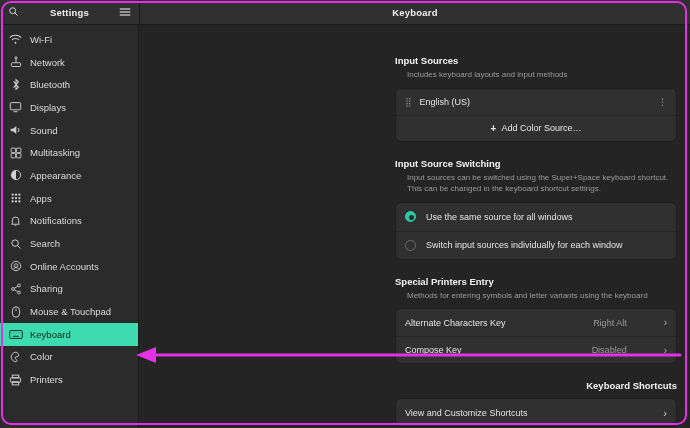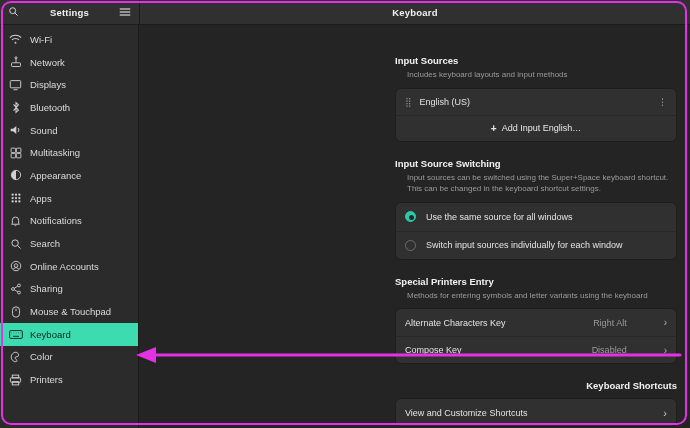--- a/index.html
+++ b/index.html
@@ -142,35 +142,35 @@
             <rect x="2" y="9" width="12" height="5" rx="1"></rect>
               <line x1="8" y1="3" x2="8" y2="9"></line>
               <circle cx="8" cy="2.4" r="1.4"></circle>
           </svg>
         </span>
         <span>Network</span>
       </div>
 
       <div class="srow">
         <span class="ico">
+          <svg class="icon" width="10" height="13" viewBox="0 0 12 16" fill="none" stroke="currentColor" stroke-width="1.3">
+            <path d="M3 4.2 L9 11.3 L6 14 L6 2 L9 4.7 L3 11.8"></path>
+          </svg>
+        </span>
+        <span>Bluetooth</span>
+      </div>
+
+      <div class="srow">
+        <span class="ico">
           <svg class="icon" width="13" height="12" viewBox="0 0 16 15" fill="none" stroke="currentColor" stroke-width="1.2">
             <rect x="1.5" y="2" width="13" height="9" rx="1.2"></rect>
               <line x1="5.5" y1="13.4" x2="10.5" y2="13.4"></line>
           </svg>
         </span>
         <span>Displays</span>
-      </div>
-
-      <div class="srow">
-        <span class="ico">
-          <svg class="icon" width="10" height="13" viewBox="0 0 12 16" fill="none" stroke="currentColor" stroke-width="1.3">
-            <path d="M3 4.2 L9 11.3 L6 14 L6 2 L9 4.7 L3 11.8"></path>
-          </svg>
-        </span>
-        <span>Bluetooth</span>
       </div>
 
       <div class="srow">
         <span class="ico">
           <svg class="icon" width="13" height="12" viewBox="0 0 16 15" fill="none" stroke="currentColor" stroke-width="1.2">
             <path d="M2 6 L5 6 L9 2.6 L9 12.4 L5 9 L2 9 Z" fill="currentColor" stroke="none"></path>
             <path d="M11.2 5 A3.6 3.6 0 0 1 11.2 10"></path>
           </svg>
         </span>
         <span>Sound</span>
@@ -313,21 +313,21 @@
         <div class="sec-title">Input Sources</div>
         <div class="sec-sub">Includes keyboard layouts and input methods</div>
         <div class="card">
           <div class="row">
             <span class="grip">⣿</span>
             <span>English (US)</span>
             <span class="dots">⋮</span>
           </div>
           <div class="row add-row">
             <span class="plus">+</span>
-            <span>Add Input English…</span>
+            <span>Add Color Source…</span>
           </div>
         </div>
 
         <div class="sec-title">Input Source Switching</div>
         <div class="sec-sub">
           <span>Input sources can be switched using the Super+Space keyboard shortcut.</span><br>
           <span>This can be changed in the keyboard shortcut settings.</span>
         </div>
         <div class="card">
           <div class="row radio-row">

